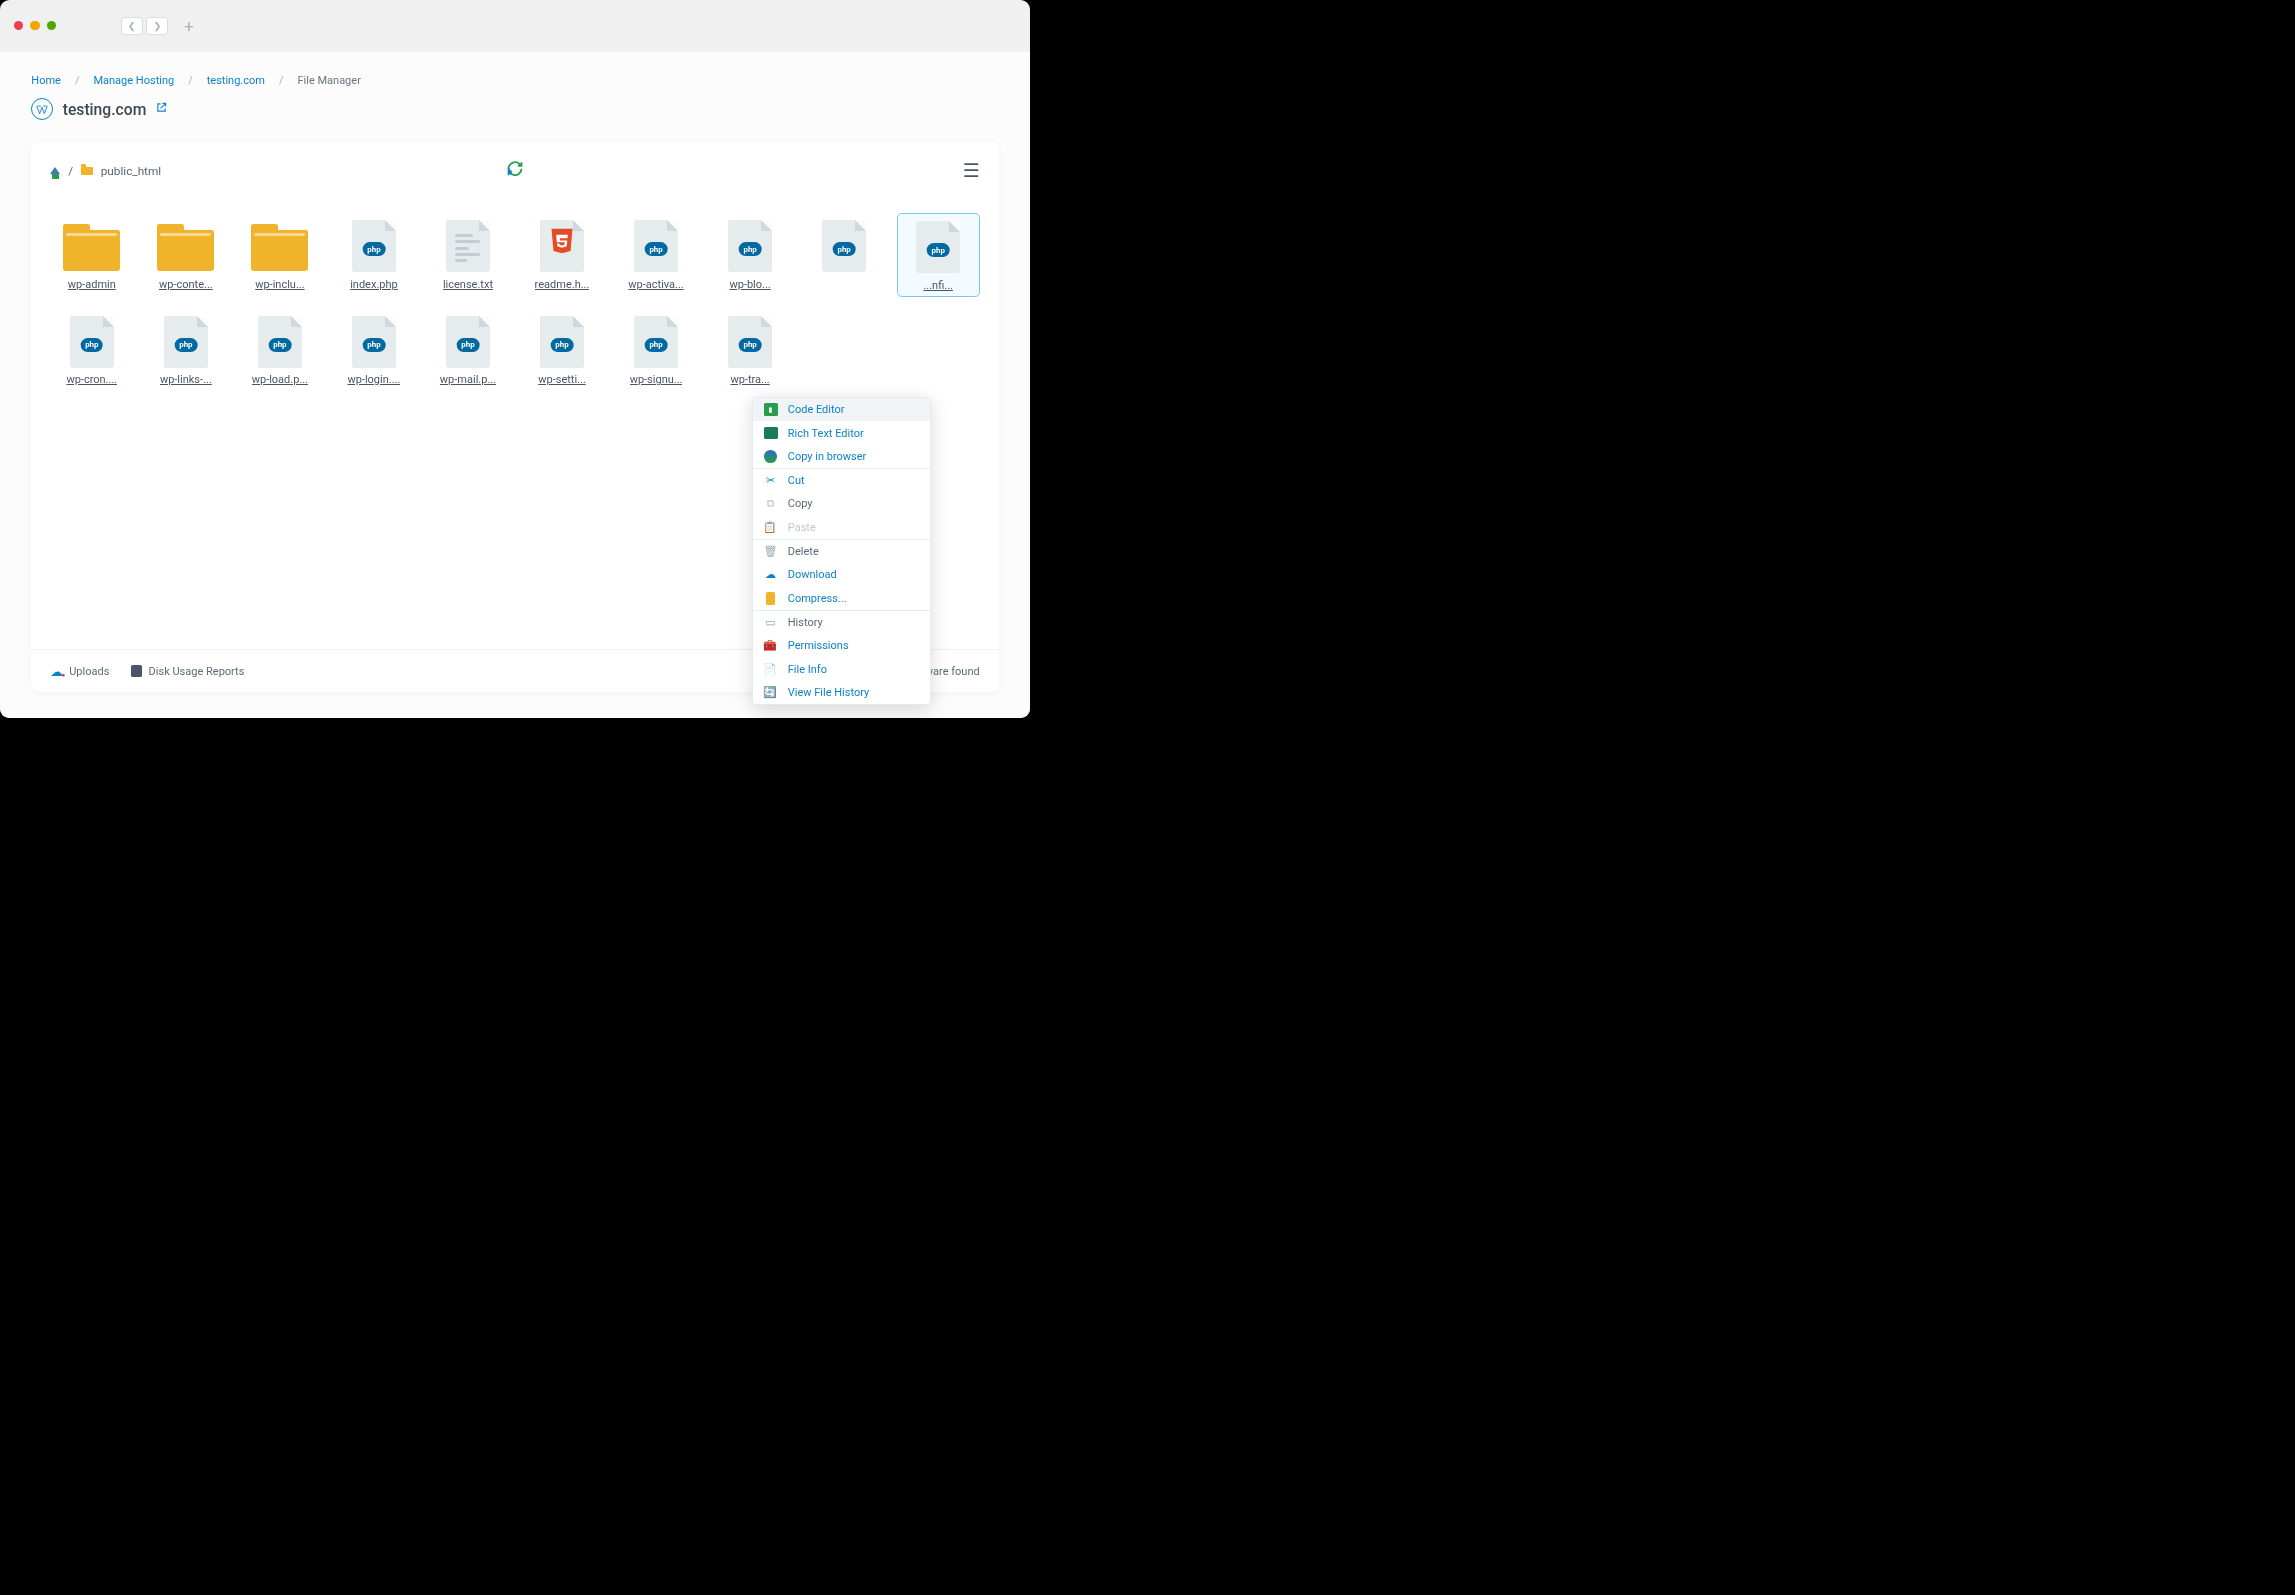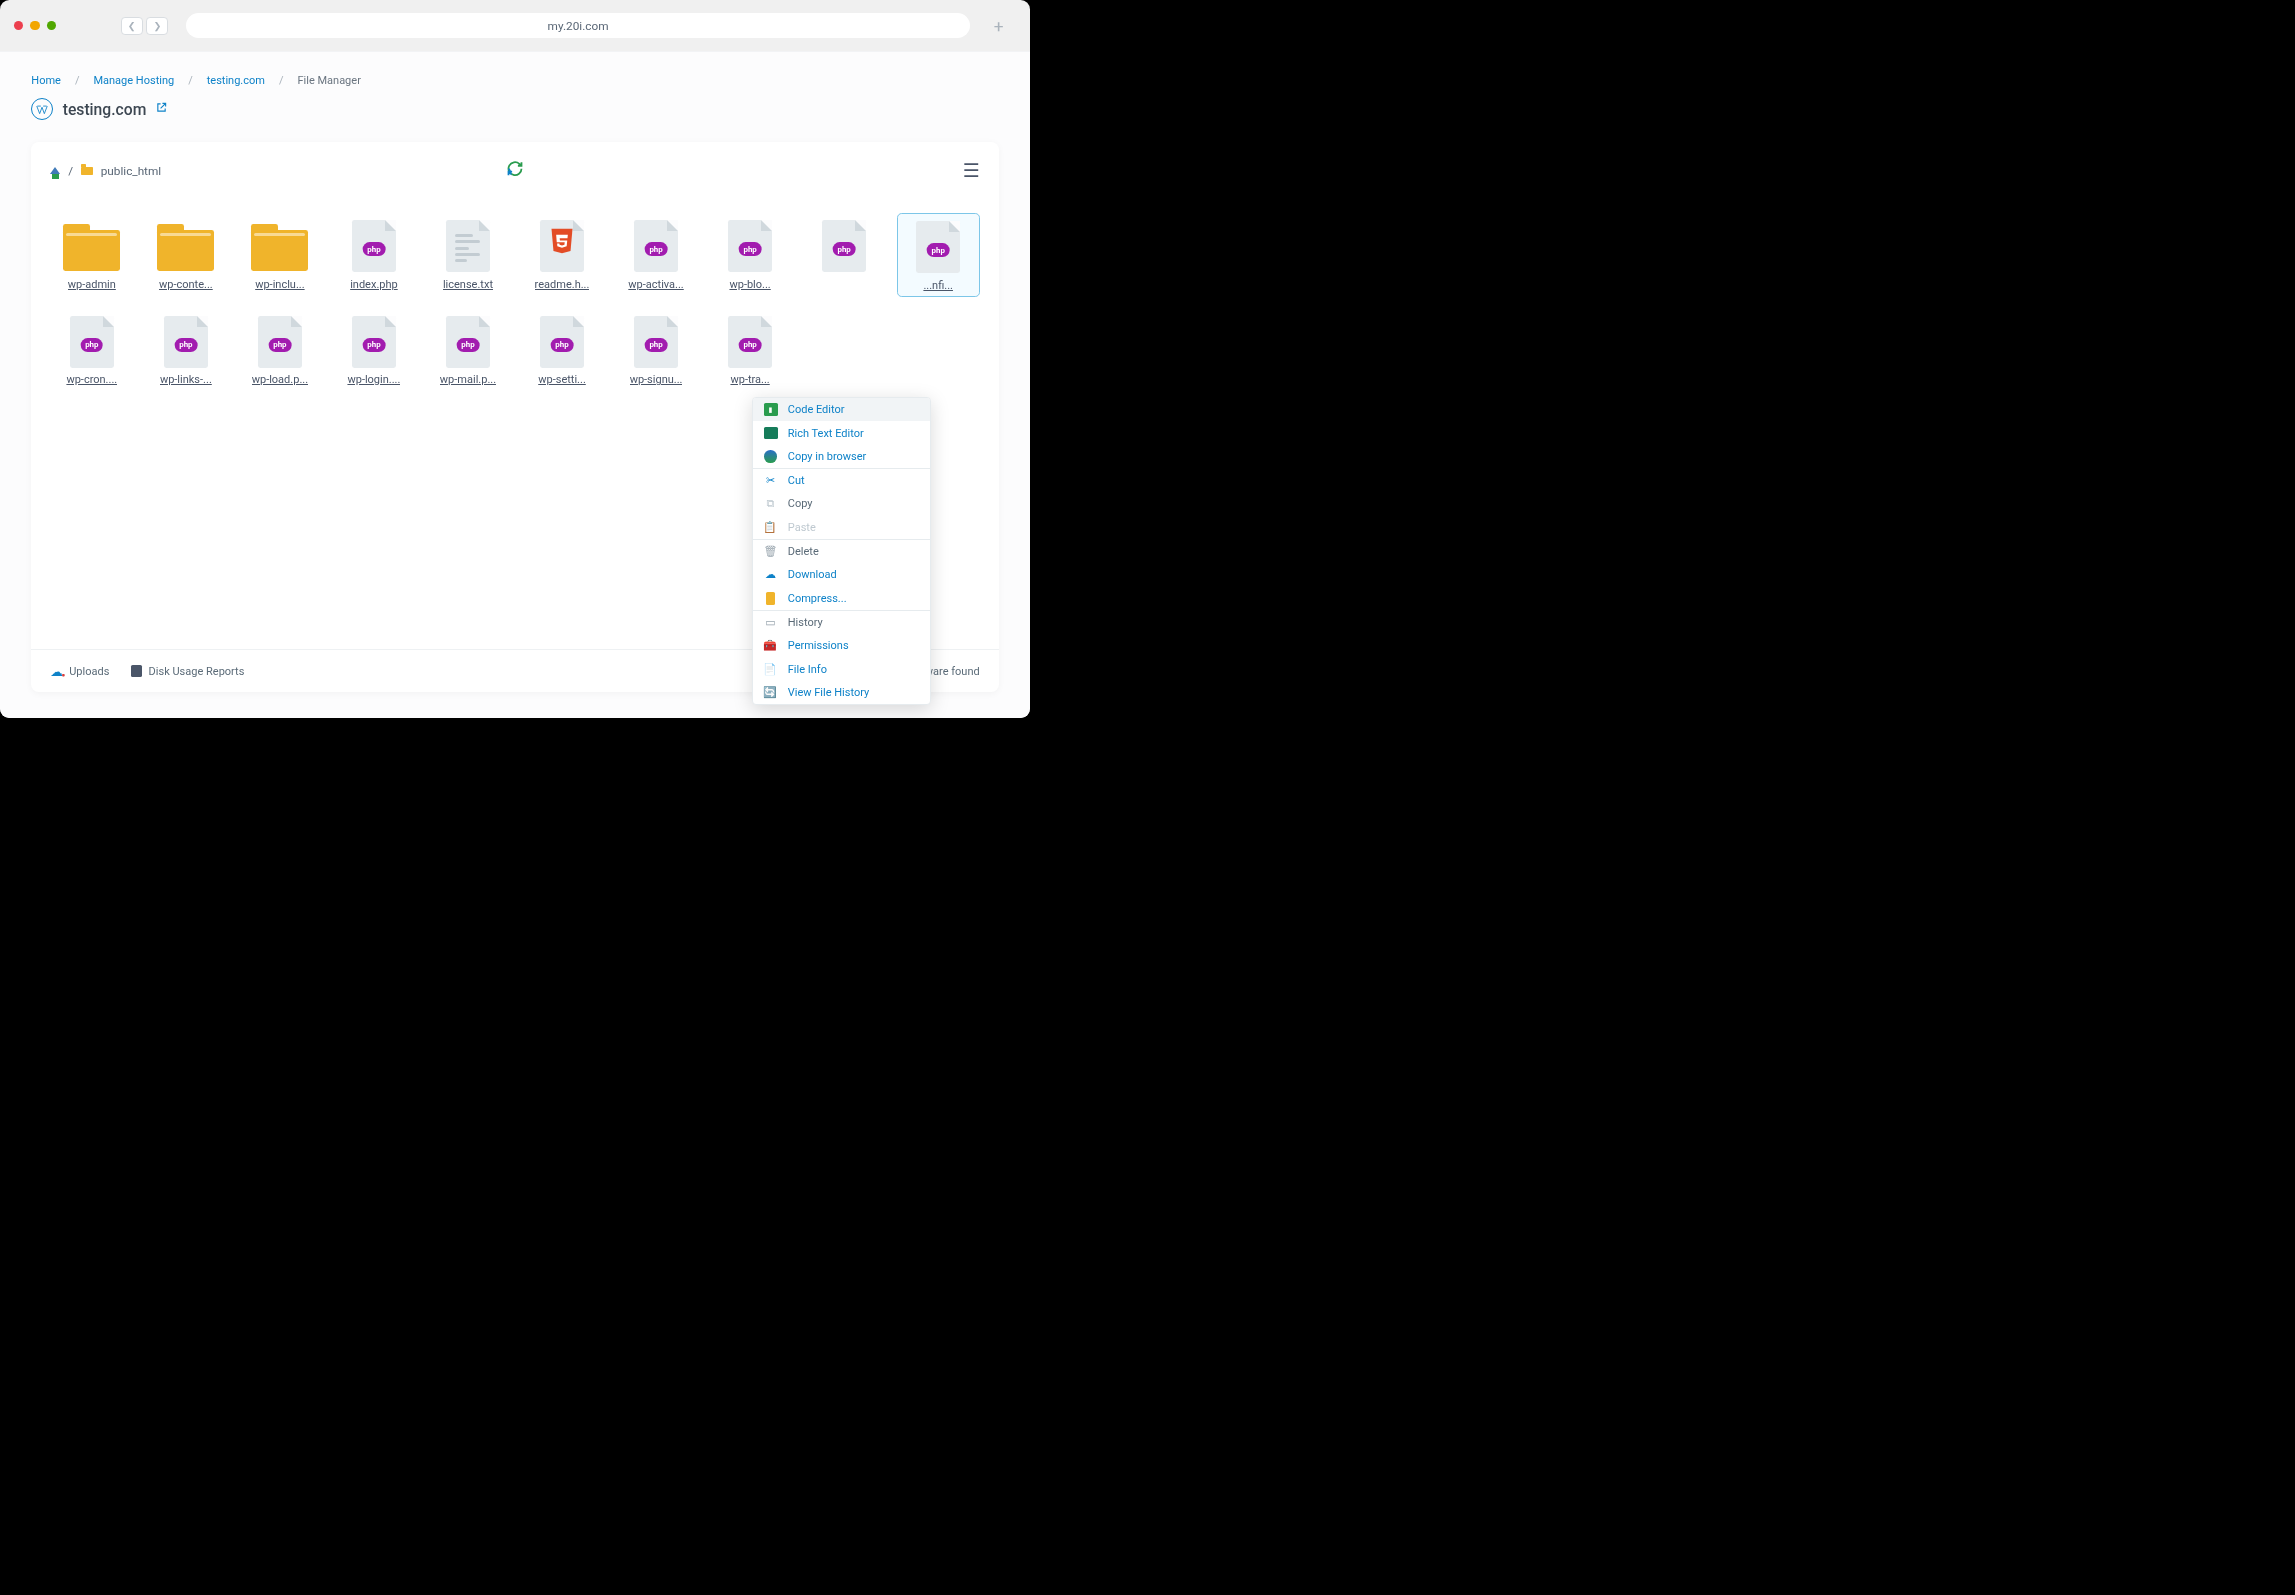--- a/index.html
+++ b/index.html
@@ -116,21 +116,21 @@
   .folder-lg::before { content:""; position:absolute; top:-6.3px; left:0; width:27px; height:7.9px; background:#f0b42b; border-radius:2.4px 2.4px 0 0;}
   .folder-lg::after { content:""; position:absolute; top:2.4px; left:3.1px; right:3.1px; height:3.1px; background:rgba(255,255,255,0.5); border-radius:1.6px;}
   .file-lg {
     width: 44px; height: 52px; background: #e6ebee; border-radius: 2.4px; position: relative;
   }
   .file-lg::before { content:""; position:absolute; top:0; right:0; border-top:11px solid #fcfcfd; border-left:11px solid #d0d8dd; }
   .badge {
     position:absolute; top: 56%; left: 50%; transform: translate(-50%,-50%);
     padding: 2.4px 4.7px; border-radius: 7.9px; font-size: 7.9px; font-weight: 700; color: #fff;
   }
-  .badge.php { background:#a21caf; }
+  .badge.php { background:#0369a1; }
   .badge.html5 { background: transparent; color:#e34c26; font-size:27px; padding:0; top:45%; }
   .badge.html5-label { position:absolute; top:5.5px; left:50%; transform:translateX(-50%); font-size:5.5px; color:#555;}
   .txt-lines { position:absolute; top:14px; left:9.4px; width:25px; }
   .txt-lines span{ display:block; height:3.1px; background:#c3ccd2; margin-bottom:3.1px; border-radius:1.6px;}
   .txt-lines span:nth-child(1){width:70%} .txt-lines span:nth-child(3){width:55%} .txt-lines span:nth-child(5){width:45%}
   .label { font-size: 11px; color:#4a5568; max-width: 100%; overflow:hidden; text-overflow:ellipsis; white-space:nowrap; text-align:center;text-decoration:underline;}
   .context-menu {
     position: absolute;
     top: 255px; left: 721px;
     width: 179px;
@@ -172,23 +172,20 @@
   <div class="titlebar">
     <div class="traffic">
       <div class="dot red"></div>
       <div class="dot amber"></div>
       <div class="dot green"></div>
     </div>
     <div class="navbtns">
       <div class="navbtn">❮</div>
       <div class="navbtn">❯</div>
     </div>
-    <div class="urlbar">
-      <span>my.20i.com</span>
-    </div>
     <div class="plus">+</div>
   </div>
 
   <div class="content">
 
     <div class="breadcrumbs">
       <a href="#">Home</a>
       <span class="sep">/</span>
       <a href="#">Manage Hosting</a>
       <span class="sep">/</span>

